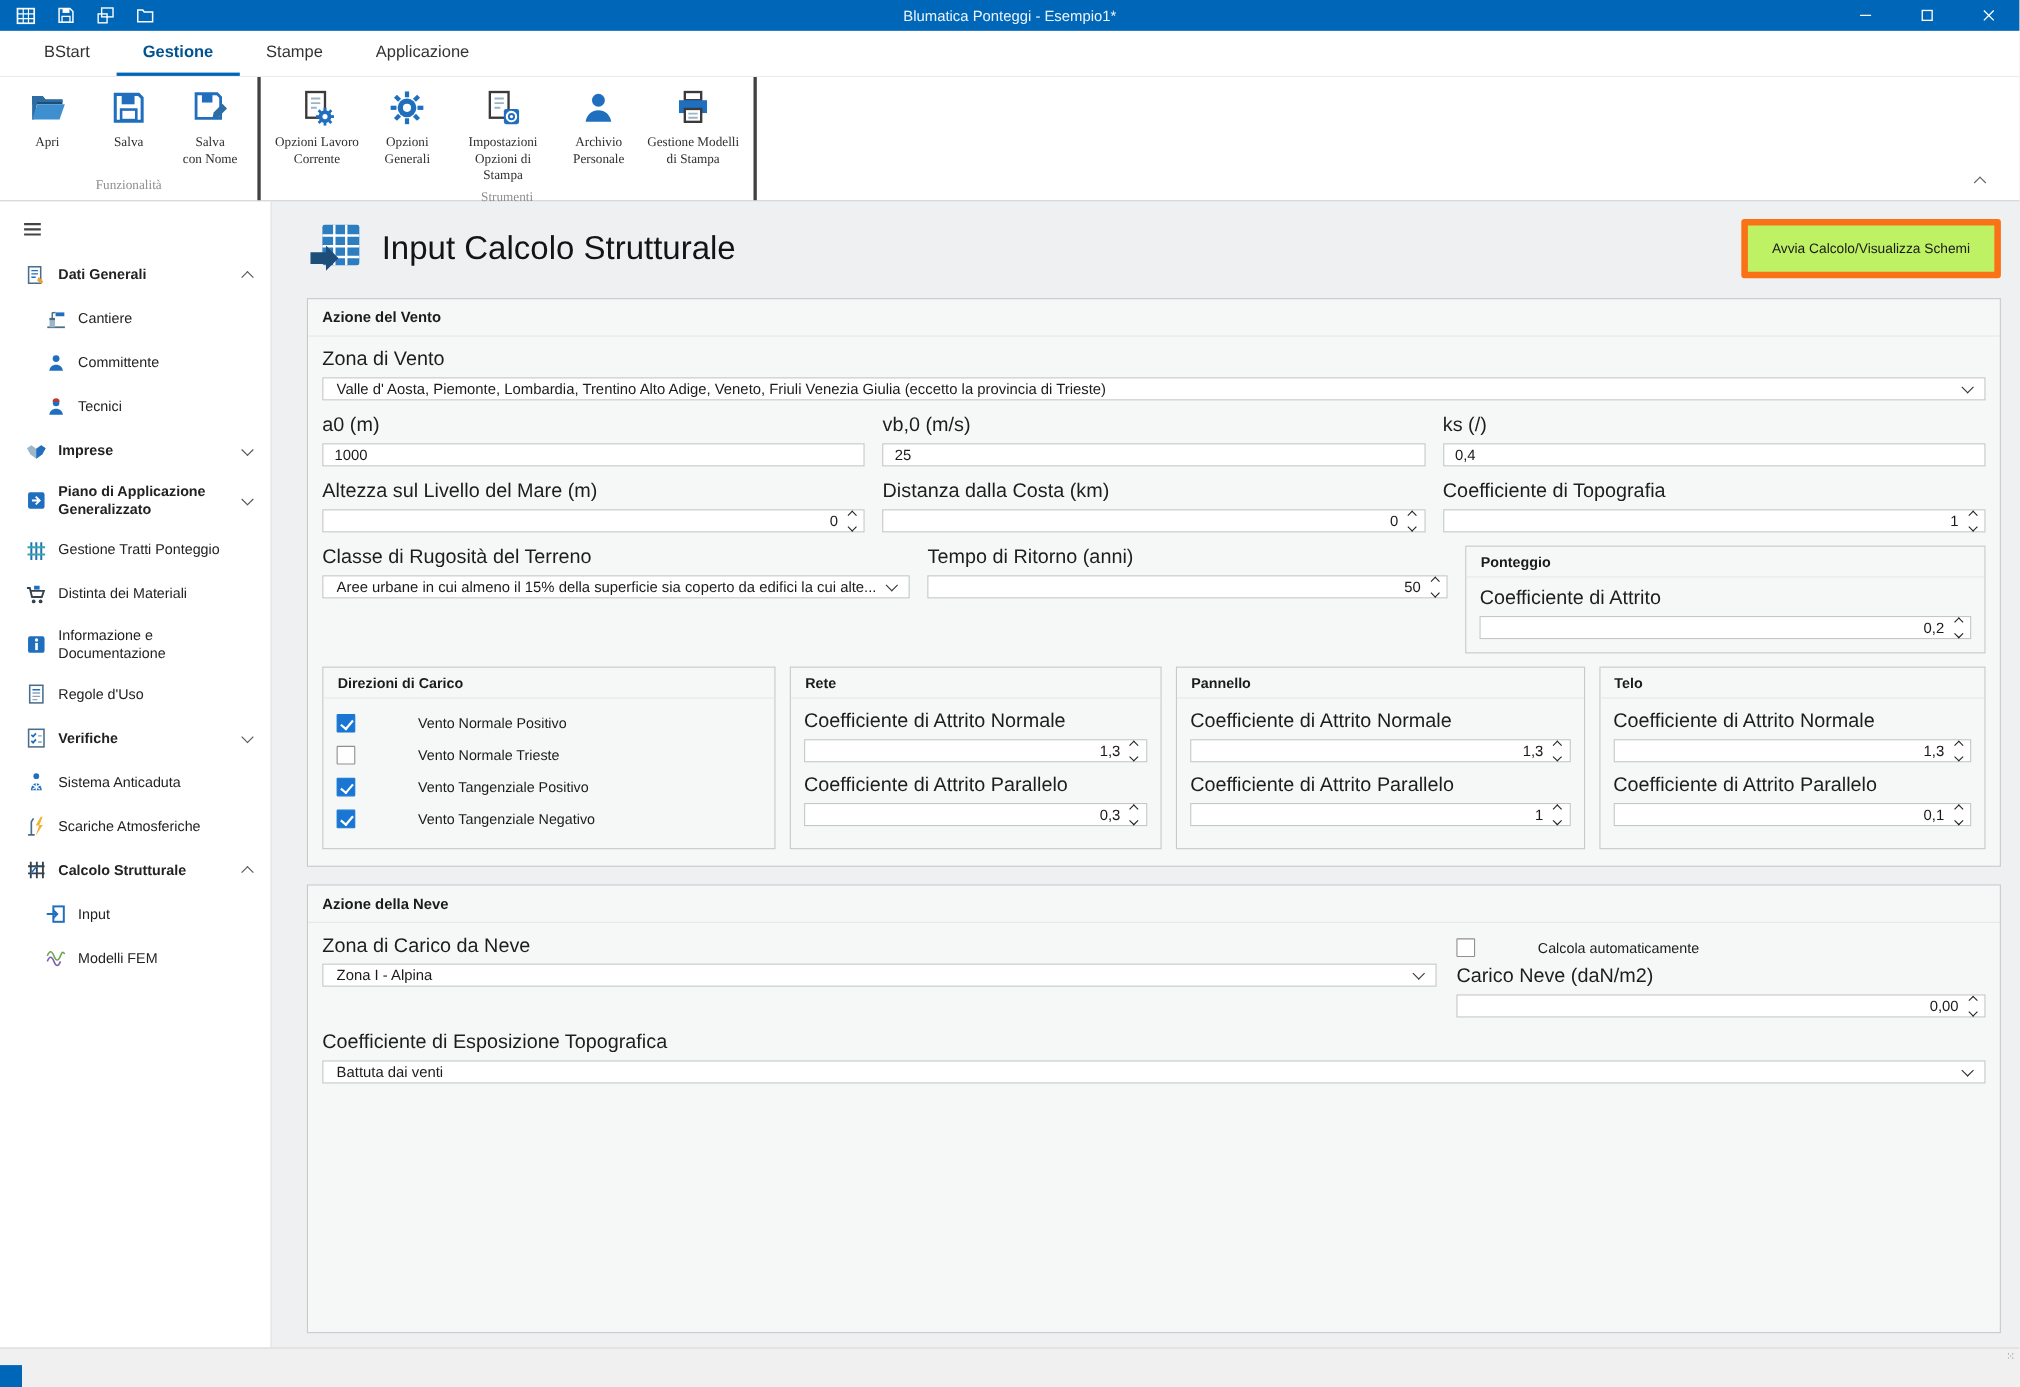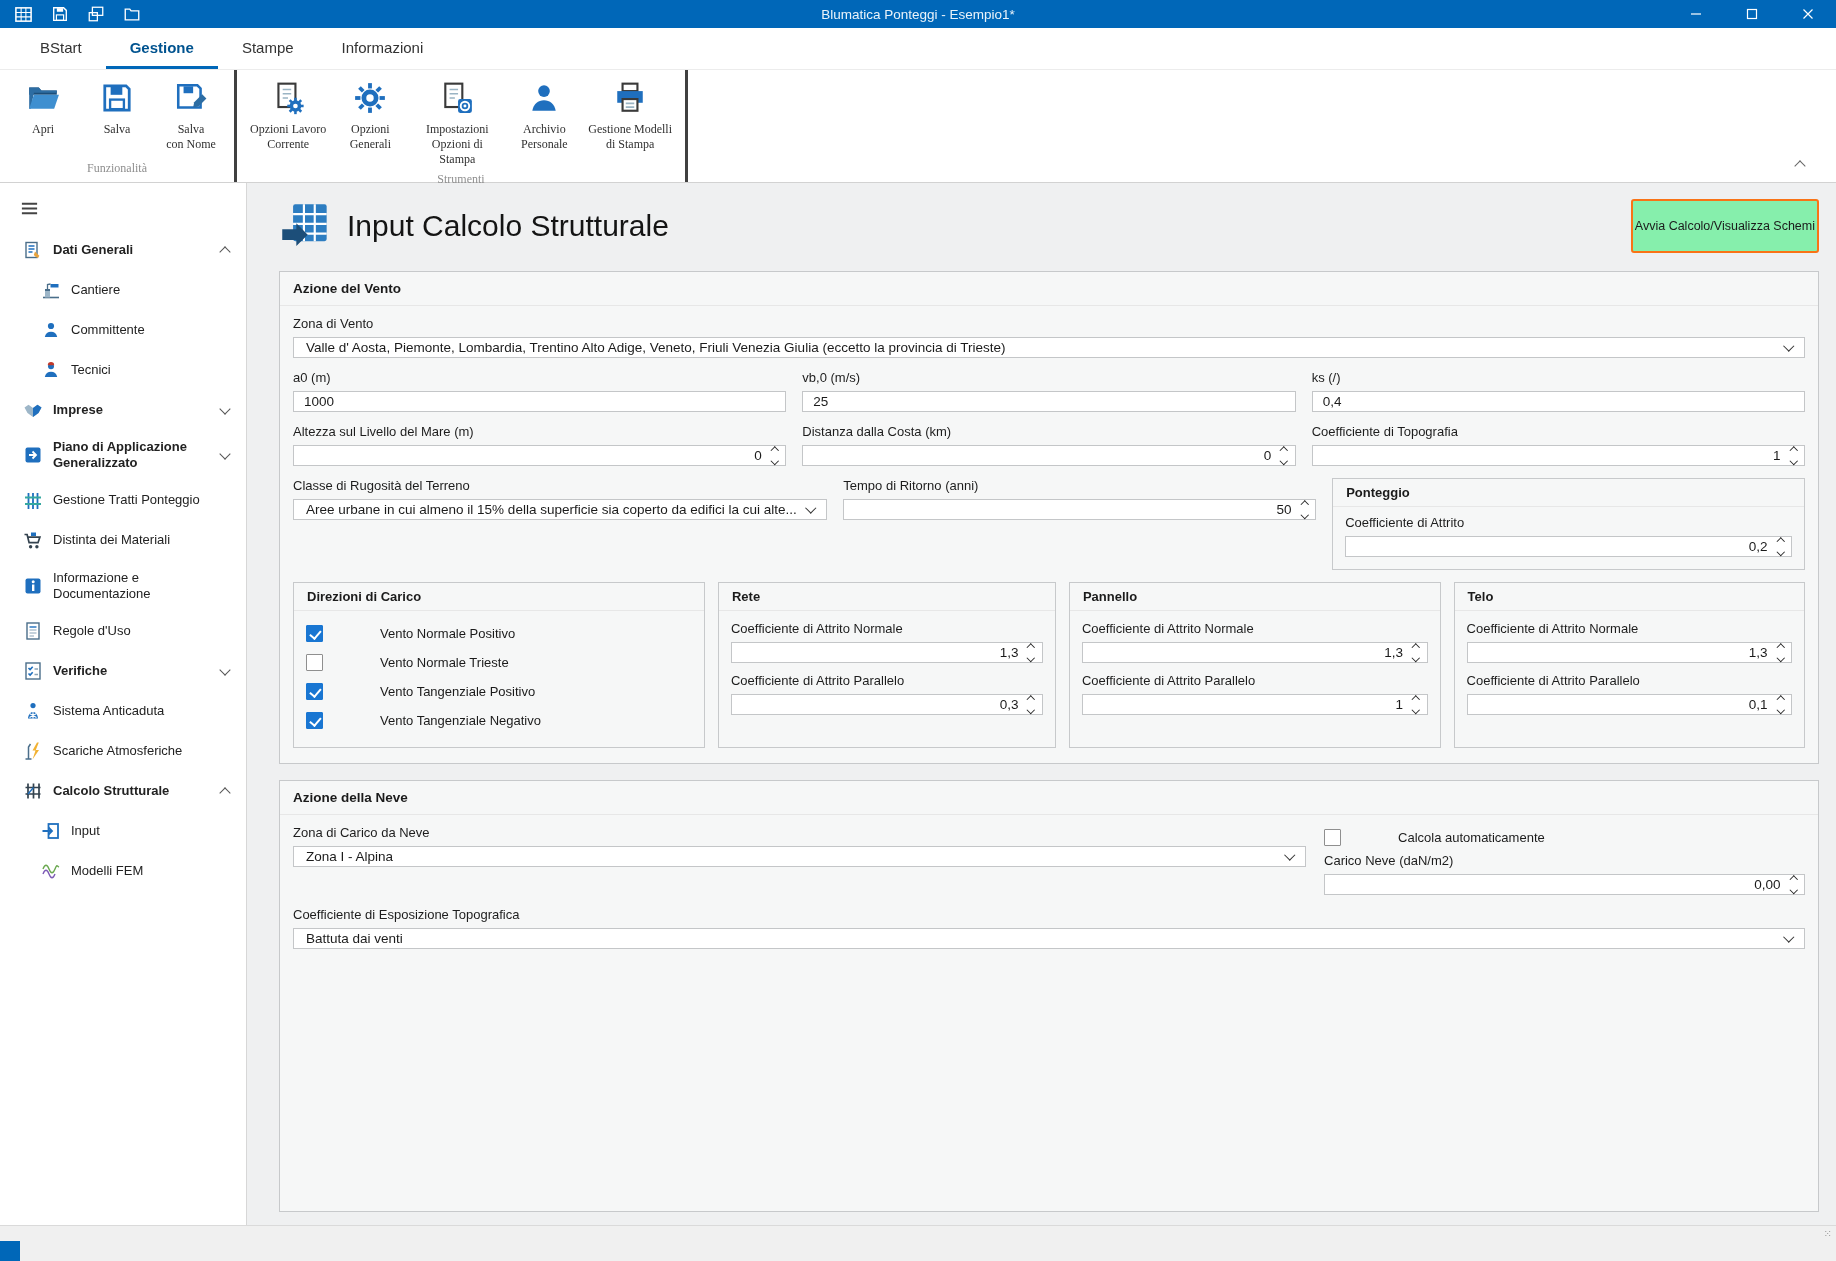--- a/index.html
+++ b/index.html
@@ -46,30 +46,30 @@
   
   .chev { display:inline-block; width:8px; height:8px; border:solid #555; border-width:0 1.6px 1.6px 0; }
   .chev.dn { transform:rotate(45deg); margin-top:-3px; }
   .chev.up { transform:rotate(-135deg); margin-top:3px; }
 
   
   .main { flex:1; background:#eff0f1; padding:16px 17px 13px 32px; display:flex; flex-direction:column; min-width:0; }
   .main-header { display:flex; align-items:center; margin-bottom:18px; flex:none; }
   .page-icon { width:52px; height:52px; margin-right:16px; flex:none; }
   .page-title { font-size:30px; font-weight:400; color:#141414; }
-  .action-btn { margin-left:auto; height:54px; padding:0 2px; background:#86efac; border:2px solid #f97316; border-radius:3px; font-size:12.5px; color:#1b1b1b; font-family:inherit; white-space:nowrap; }
+  .action-btn { margin-left:auto; height:54px; padding:0 22px; background:#bef264; border:6px solid #f97316; border-radius:3px; font-size:12.5px; color:#1b1b1b; font-family:inherit; white-space:nowrap; }
 
   
   .gbox { background:#f6f7f7; border:1px solid #c7c9cb; display:flex; flex-direction:column; }
   .gbox-title { height:34px; padding:0 13px; display:flex; align-items:center; font-size:13.5px; font-weight:bold; border-bottom:1px solid #e7e7e7; flex:none; }
   .gbox-body { padding:10px 13px 13px; }
   .gbox.wind { margin-bottom:16px; flex:none; }
   .gbox.snow { flex:1; }
 
-  .lbl { font-size:13px; color:#1d1d1d; margin-bottom:6px; }
+  .lbl { font-size:18px; color:#1d1d1d; margin-bottom:6px; }
   .frow { margin-bottom:12px; }
   .grid3 { display:grid; grid-template-columns:1fr 1fr 1fr; gap:16px; margin-bottom:12px; }
 
   .tinput, .select, .spinner { height:21px; background:#fff; border:1px solid #c4c6c8; display:flex; align-items:center; font-size:13.5px; }
   .tinput { padding:0 10px; }
   .select { padding:0 12px; }
   .select .sel-text { flex:1; white-space:nowrap; overflow:hidden; text-overflow:ellipsis; }
   .select .chev { flex:none; width:7.5px; height:7.5px; border-color:#333; margin-left:10px; }
   .spinner { padding:0 8px 0 10px; }
   .spinner .val { flex:1; text-align:right; padding-right:10px; }
@@ -160,21 +160,21 @@
             <path d="M1.5 1.5l9 9M10.5 1.5l-9 9" stroke="#fff" stroke-width="1.2"></path>
           </svg>
       </div>
     </div>
   </div>
 
   <div class="menubar">
     <div class="menu-tab">BStart</div>
     <div class="menu-tab active">Gestione</div>
     <div class="menu-tab">Stampe</div>
-    <div class="menu-tab">Informazioni</div>
+    <div class="menu-tab">Applicazione</div>
   </div>
 
   <div class="ribbon">
     <div class="ribbon-group">
       <div class="rib-btns">
         <div class="rib-btn">
           <span class="ric">
             <svg viewBox="0 0 32 32" width="34" height="34">
                 <path d="M3 6h9l2.5 3H29v4H3z" fill="#1c4e79"></path>
                 <path d="M3 26V6h9l2.5 3H29v2H7.5L4.5 26z" fill="#2d6da3"></path>

